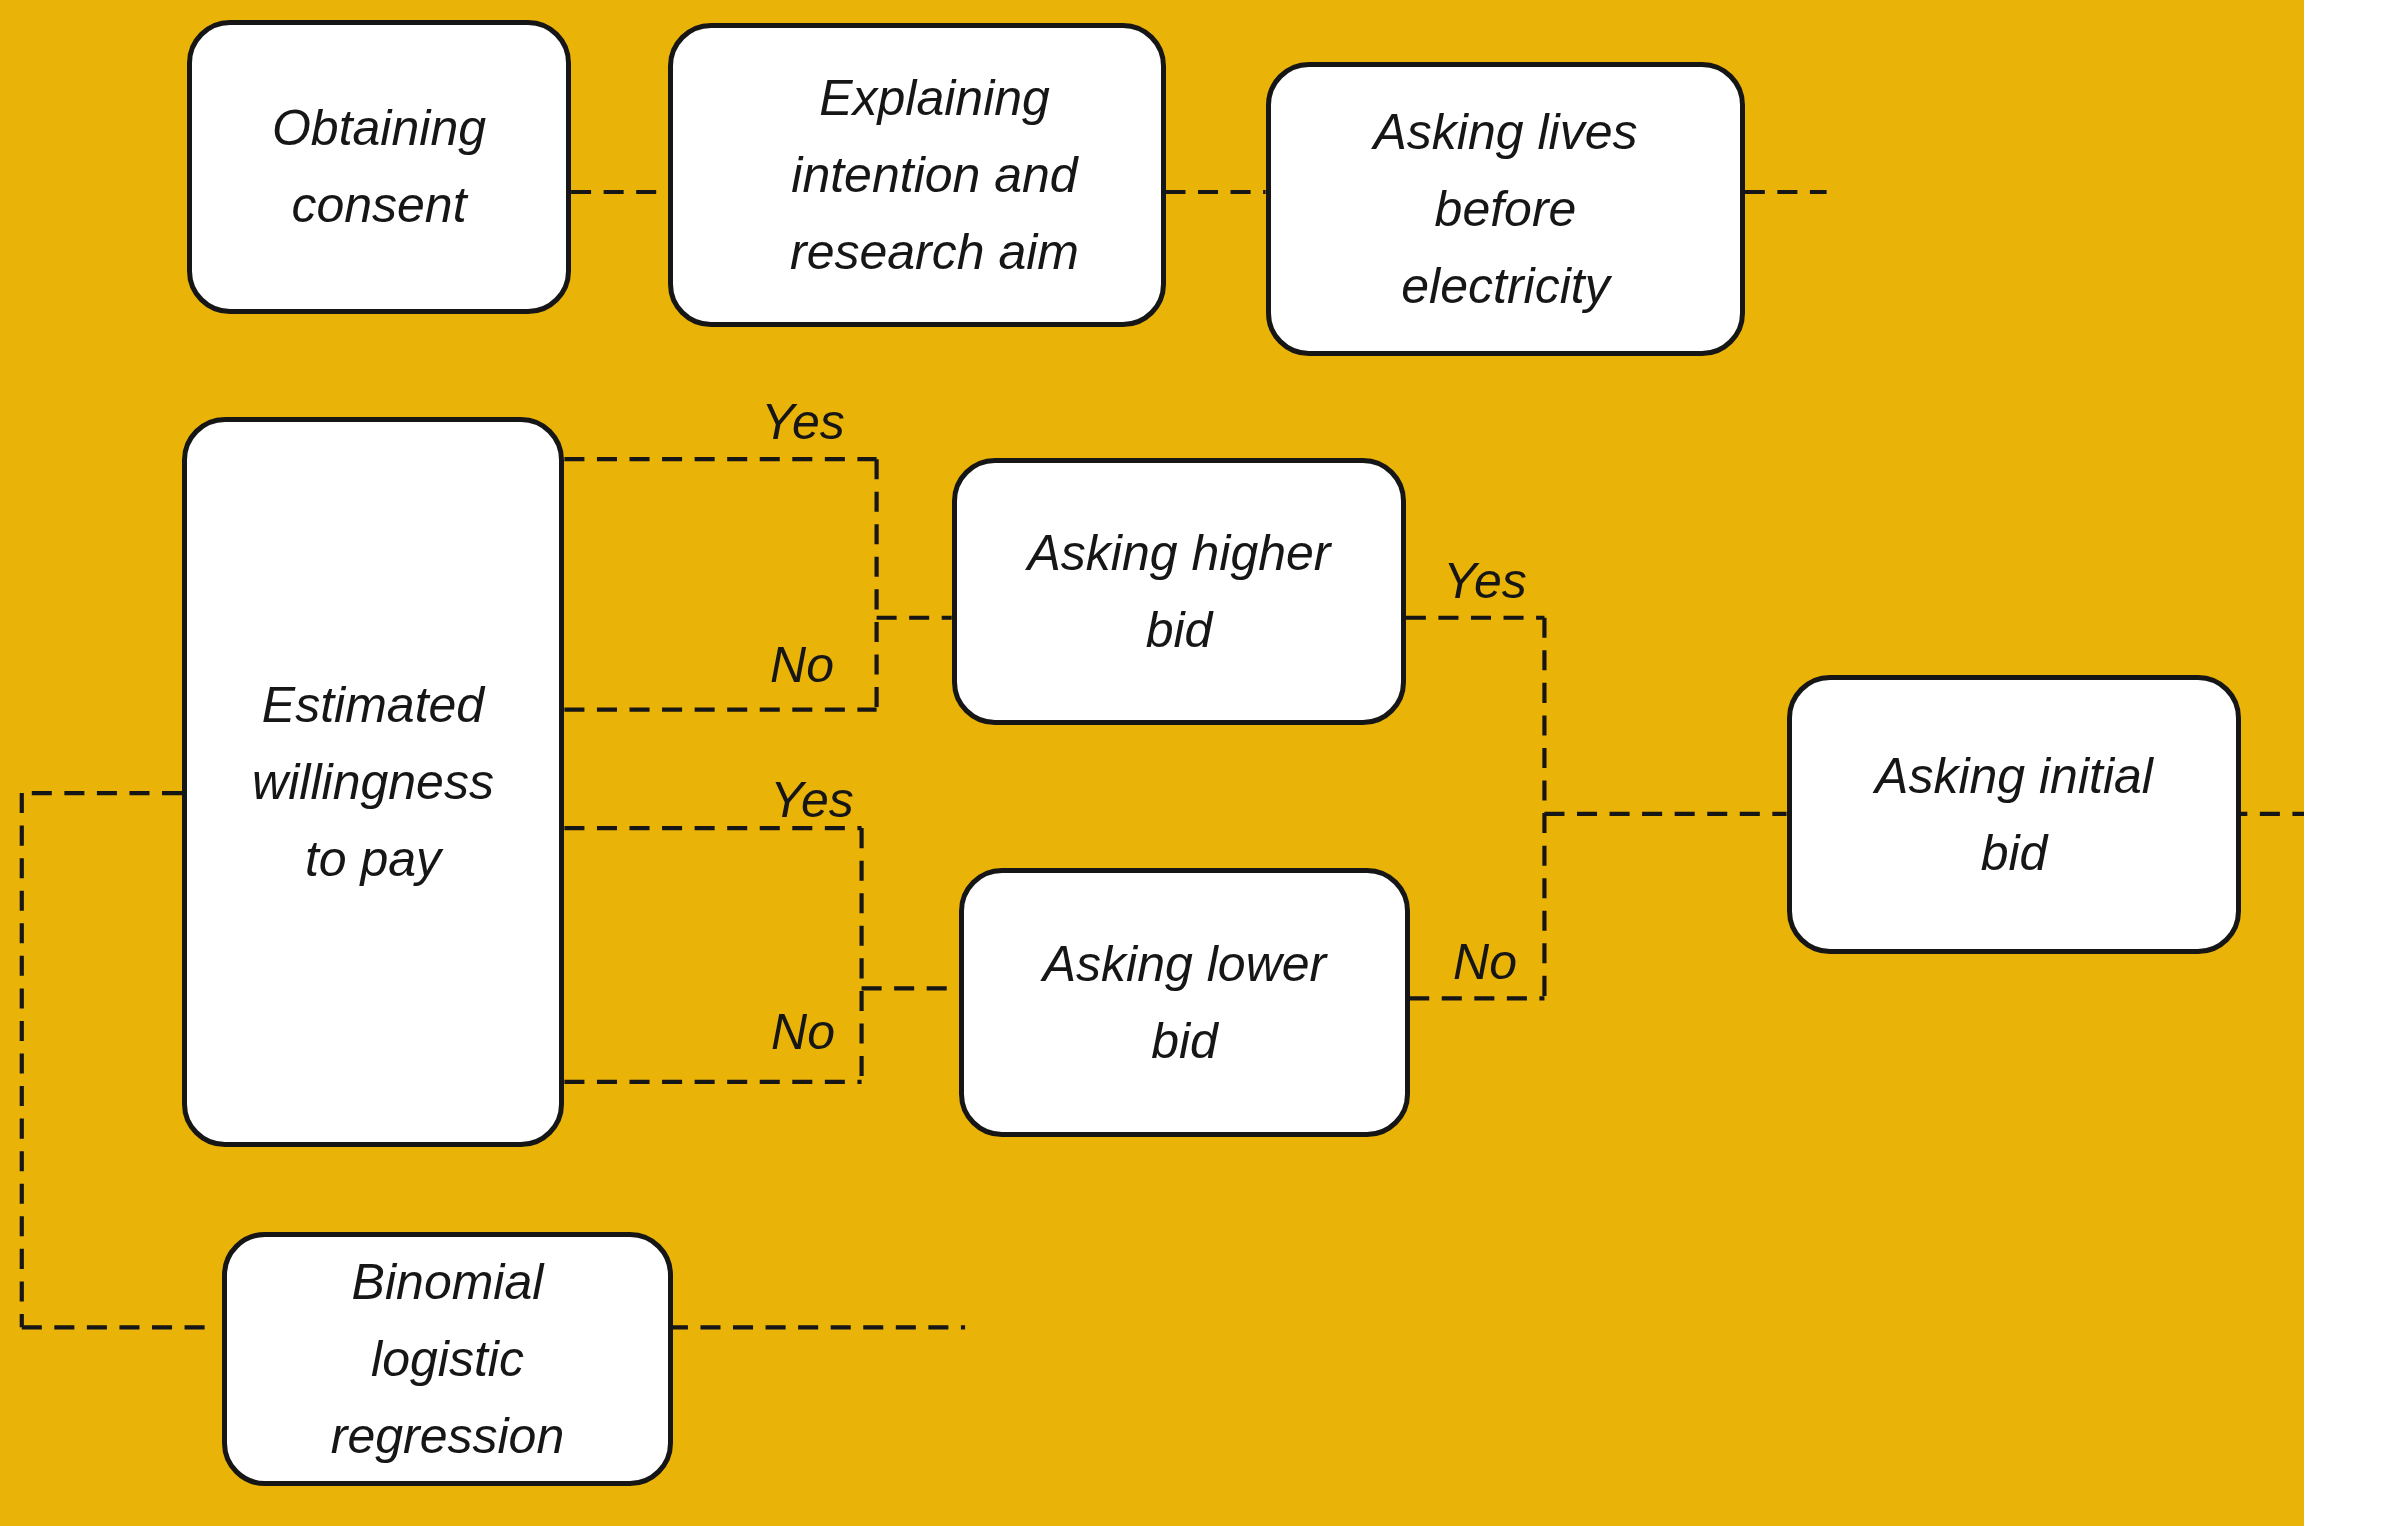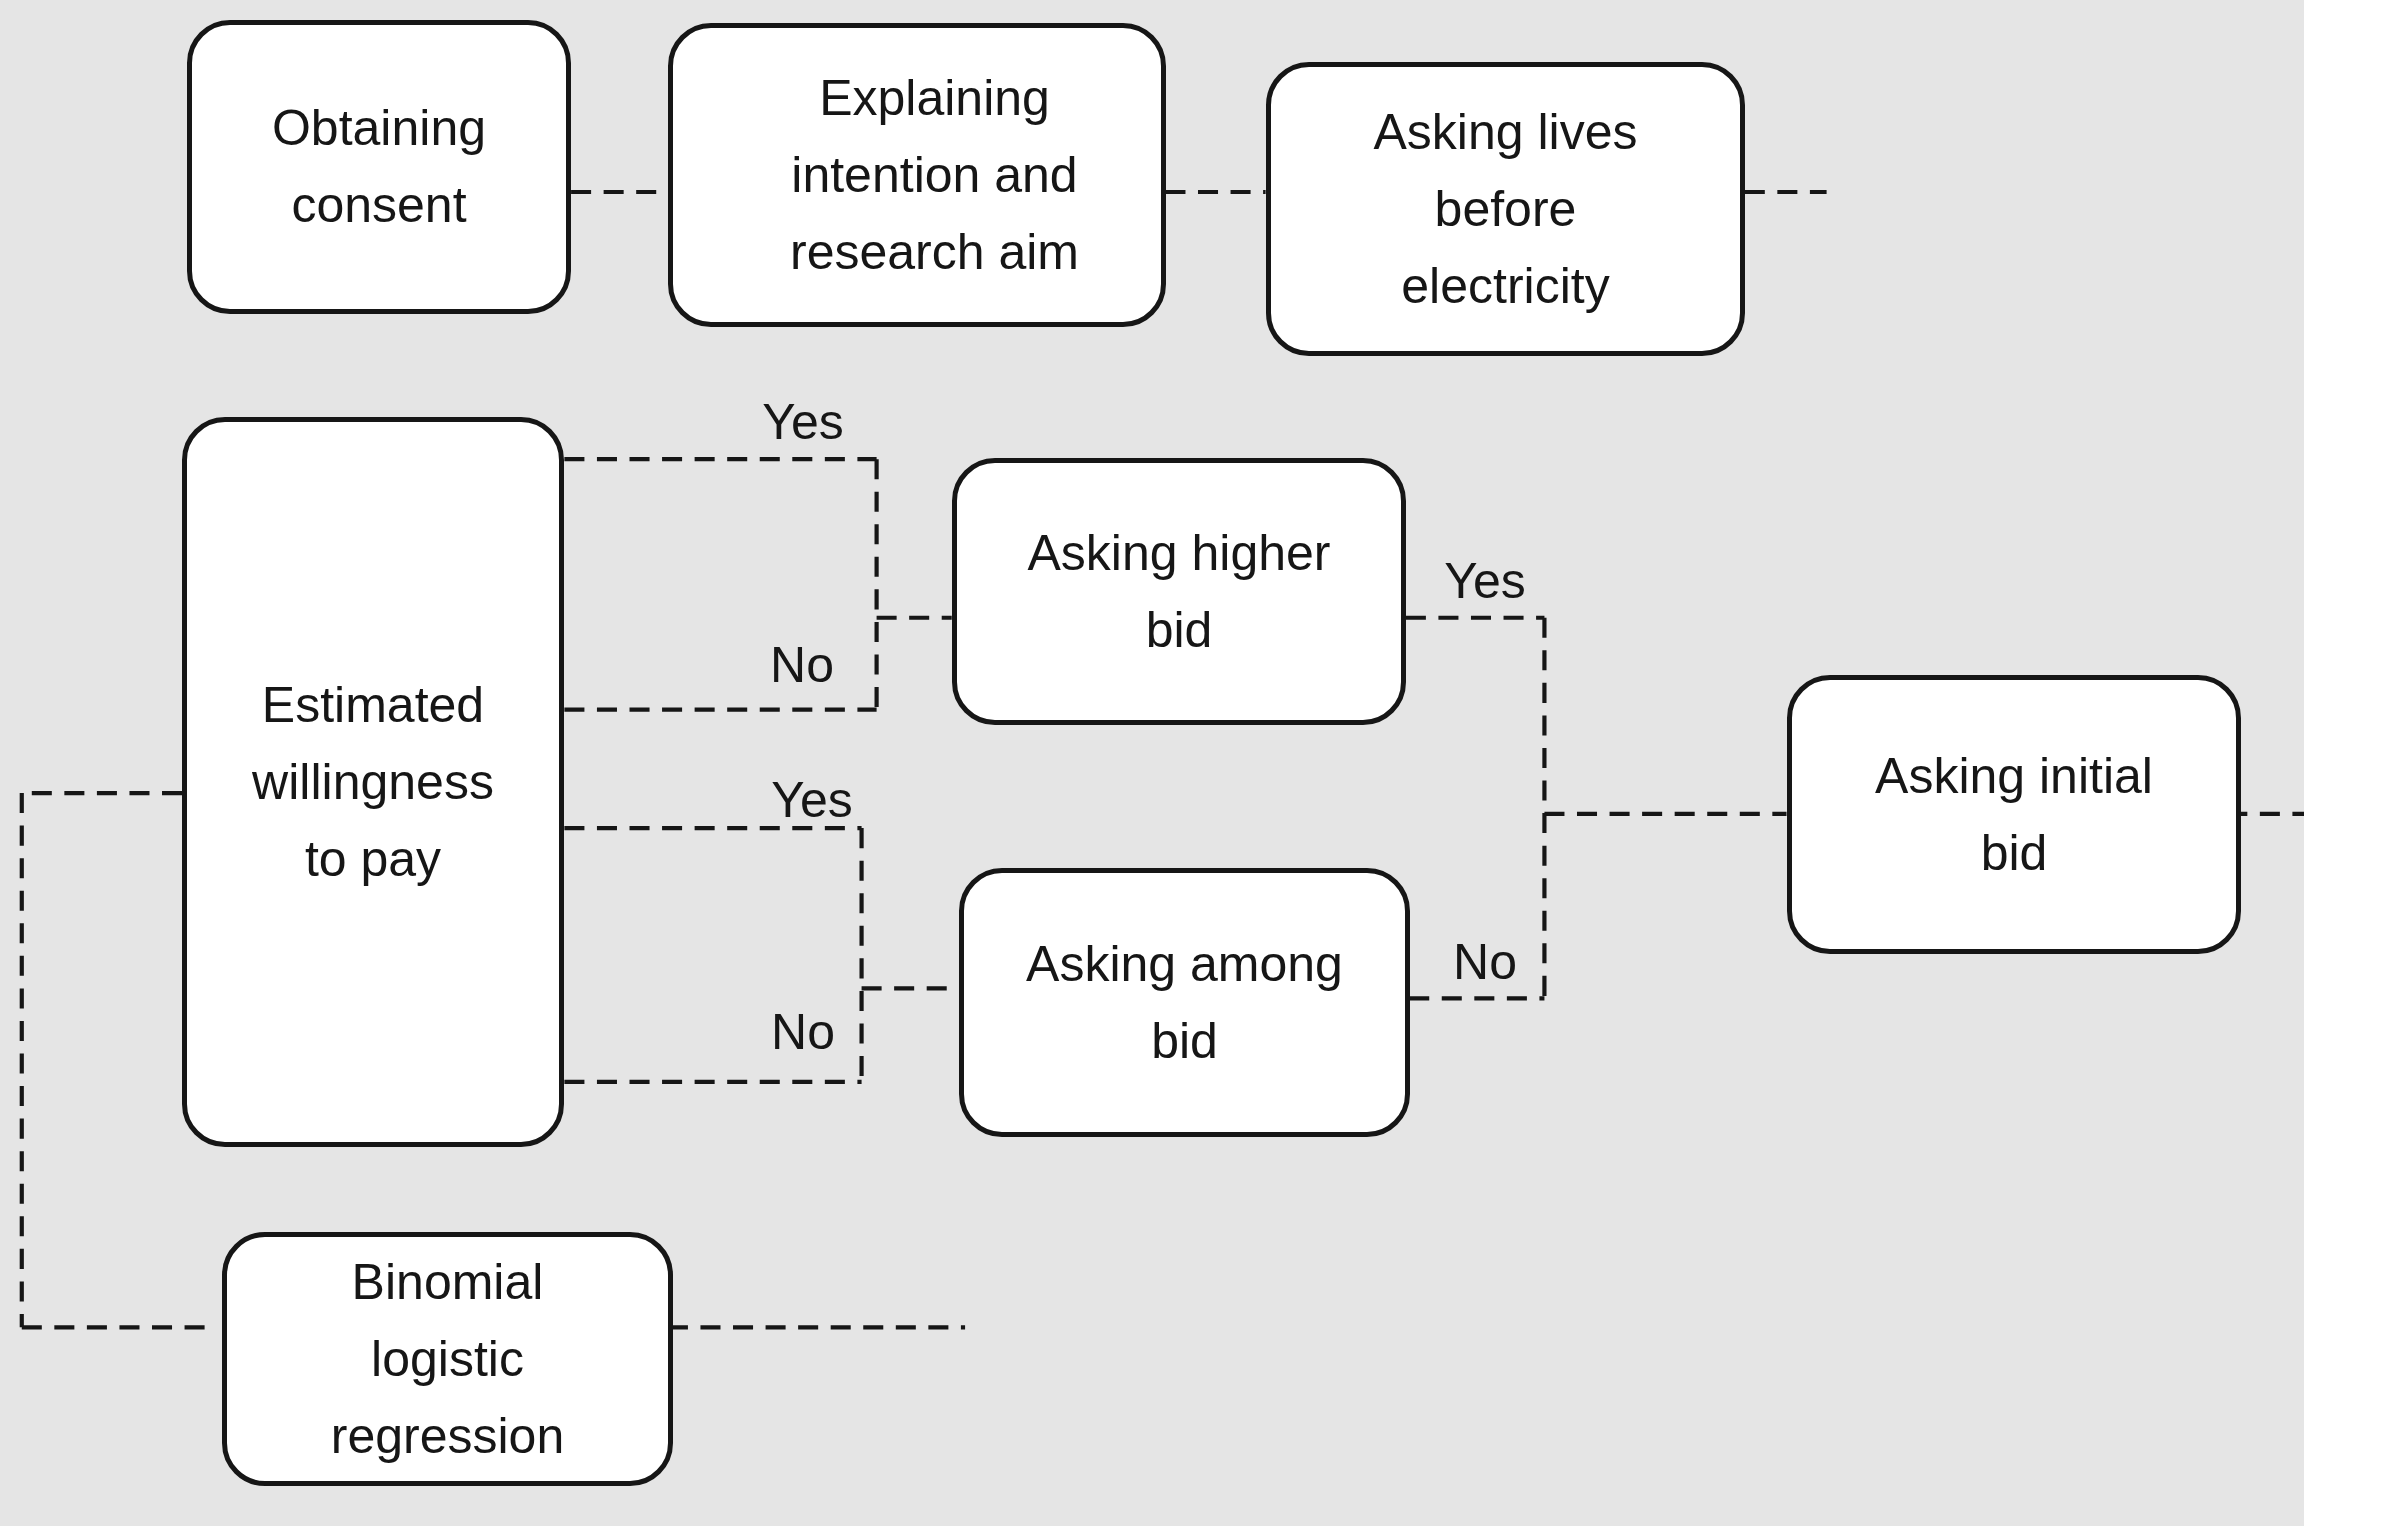--- a/index.html
+++ b/index.html
@@ -4,24 +4,25 @@
 <style>
   html, body {
     margin: 0;
     padding: 0;
     background: #ffffff;
   }
   .stage {
     position: relative;
     width: 2304px;
     height: 1526px;
-    background: #e5e5e5;
+    background: #eab308;
     font-family: "Liberation Sans", "DejaVu Sans", sans-serif;
     color: #161616;
     overflow: hidden;
+    font-style: italic;
   }
   .wires {
     position: absolute;
     left: 0;
     top: 0;
     width: 2401px;
     height: 1526px;
   }
   .wires line {
     stroke: #161616;
@@ -117,21 +118,21 @@
 intention and
 research aim</div>
   <div class="node" id="n-lives">Asking lives
 before
 electricity</div>
   <div class="node" id="n-wtp">Estimated
 willingness
 to pay</div>
   <div class="node" id="n-higher">Asking higher
 bid</div>
-  <div class="node" id="n-lower">Asking among
+  <div class="node" id="n-lower">Asking lower
 bid</div>
   <div class="node" id="n-initial">Asking initial
 bid</div>
   <div class="node" id="n-binomial">Binomial
 logistic
 regression</div>
 
   <div class="lbl" id="lbl-yes-upper">Yes</div>
   <div class="lbl" id="lbl-no-upper">No</div>
   <div class="lbl" id="lbl-yes-lower">Yes</div>

